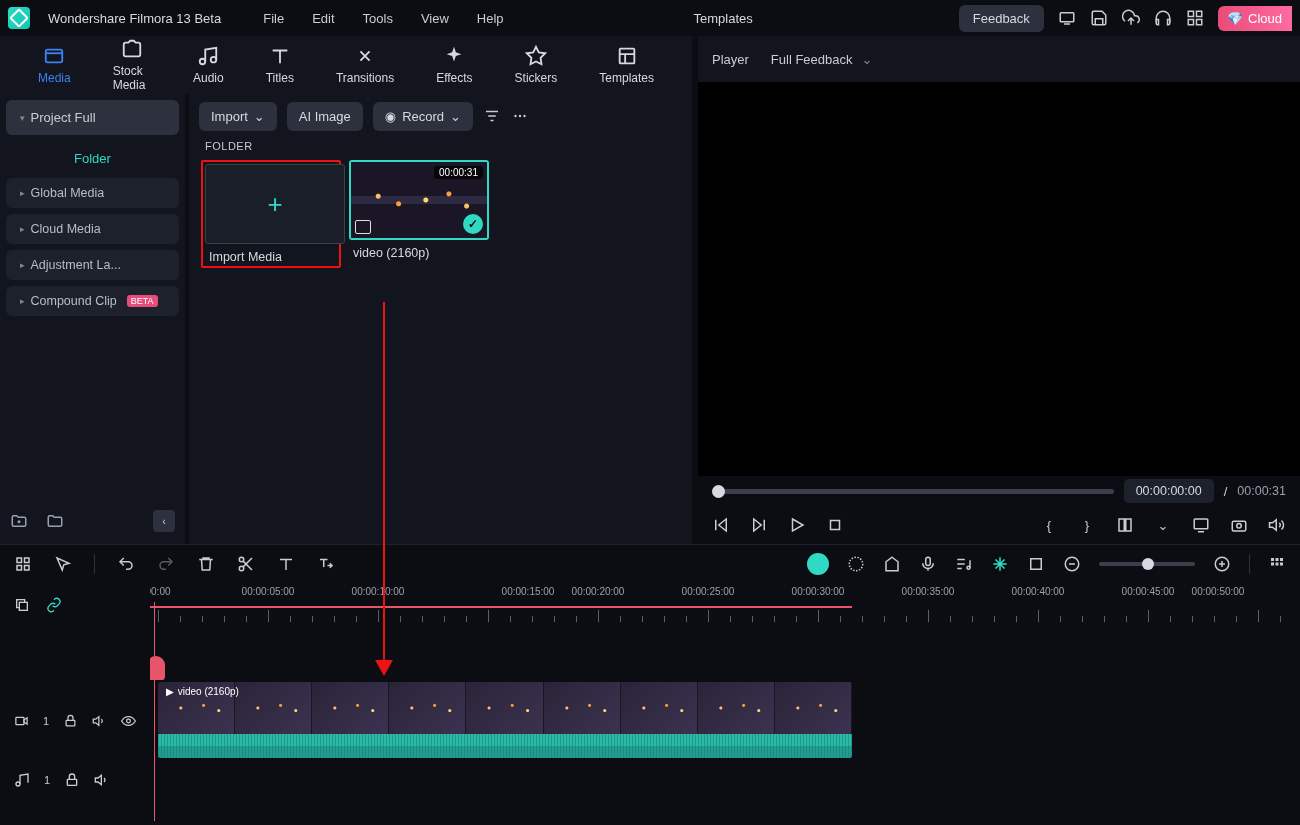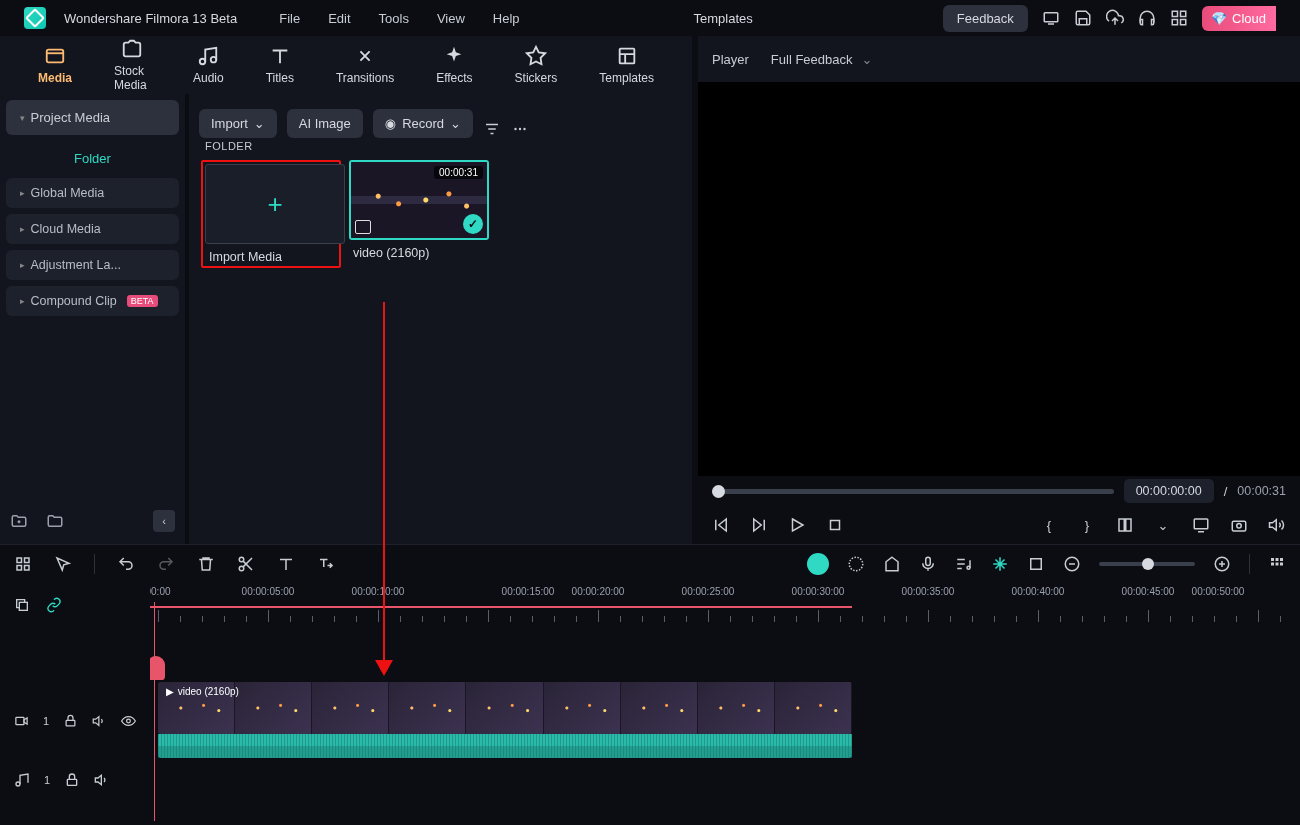--- a/index.html
+++ b/index.html
@@ -1,52 +1,52 @@
 <!DOCTYPE html>
 <html><head>
 <meta charset="utf-8">
 <style>
 * { margin:0; padding:0; box-sizing:border-box; font-family:-apple-system,Segoe UI,Arial,sans-serif; }
 body { background:#0b0d12; color:#c8ccd4; width:1300px; height:825px; overflow:hidden; font-size:13px; }
 
 
-.titlebar { height:36px; background:#0b0d12; display:flex; align-items:center; padding:0 24px; gap:18px; }
+.titlebar { height:36px; background:#0b0d12; display:flex; align-items:center; padding:0 8px; gap:18px; }
 .app-logo { width:22px; height:22px; background:linear-gradient(135deg,#2fd9c4,#0cc7b0); border-radius:4px; position:relative; }
 .app-logo::before { content:""; position:absolute; inset:4px; border:2px solid #fff; border-radius:2px; transform:rotate(45deg); }
 .app-title { color:#d6d9e0; font-size:13px; font-weight:500; }
 .menus { display:flex; gap:28px; margin-left:24px; }
 .menus span { cursor:pointer; }
 .doc-title { flex:1; text-align:center; color:#d6d9e0; }
 .title-right { display:flex; align-items:center; gap:14px;margin-left:16px; }
 .feedback-btn { background:#2c313d; border:none; color:#d6d9e0; padding:6px 14px; border-radius:6px; cursor:pointer; font-size:13px; }
 .title-icon { width:18px; height:18px; cursor:pointer; color:#c8ccd4; display:flex; align-items:center; justify-content:center; }
 .assets-btn { background:linear-gradient(90deg,#e84c7a,#ff6aa0); color:#fff; padding:5px 10px; border-radius:6px 0 0 6px; display:flex; align-items:center; gap:4px; cursor:pointer; font-size:13px; }
 
 
 .upper { display:flex; height:508px; }
 .left-col { width:692px; display:flex; flex-direction:column; }
 .tabs { height:58px; background:#12151d; display:flex; align-items:center; gap:42px; padding:0 38px; }
 .tab { display:flex; flex-direction:column; align-items:center; gap:4px; cursor:pointer; color:#d6d9e0; }
-.tab.active { color:#fdba74;font-weight:bold; }
+.tab.active { color:#3b82f6; }
 .tab-icon { width:22px; height:22px; display:flex; align-items:center; justify-content:center; }
 .tab-label { font-size:12px; }
 
 .media-row { display:flex; flex:1; }
 .sidebar { width:185px; background:#12151d; padding:6px; display:flex; flex-direction:column; }
 .side-item { background:#2c313d; border-radius:6px; padding:10px 14px; margin-bottom:6px; cursor:pointer; display:flex; align-items:center; gap:6px; font-size:13px; }
 .side-item.sub { background:#1d212b; padding:8px 14px; font-size:12.5px; color:#b8bdc7; }
 .side-item .chev { font-size:9px; color:#888; }
 .folder-link { text-align:center; padding:10px 0 12px; color:#2fd9c4; cursor:pointer; font-size:13px; }
 .beta-badge { background:#e84c7a; color:#fff; font-size:9px; padding:1px 4px; border-radius:3px; margin-left:4px; }
 .sidebar-bottom { margin-top:auto; display:flex; align-items:center; gap:18px; padding:6px 4px; }
 .sidebar-bottom .sb-icon { width:18px; height:18px; cursor:pointer; color:#9aa0ad; }
 .sidebar-bottom .collapse { margin-left:auto; background:#2c313d; width:22px; height:22px; border-radius:4px; display:flex; align-items:center; justify-content:center; cursor:pointer; font-size:11px; }
 
 .media-main { flex:1; background:#12151d; margin-left:4px; display:flex; flex-direction:column; }
-.media-toolbar { height:44px; display:flex; align-items:flex-end; gap:10px; padding:0 10px; }
+.media-toolbar { height:44px; display:flex; align-items:center; gap:10px; padding:0 10px; }
 .tb-btn { background:#2c313d; border:none; color:#d6d9e0; padding:7px 12px; border-radius:6px; cursor:pointer; display:flex; align-items:center; gap:6px; font-size:13px; }
 .tb-search { flex:1; display:flex; align-items:center; gap:8px; color:#8a8f99; padding-left:8px; }
 .tb-search input { background:transparent; border:none; color:#c8ccd4; outline:none; width:90px; font-size:13px; }
 .folder-heading { padding:2px 16px 8px; font-size:11px; letter-spacing:0.5px; color:#c8ccd4; }
 .folder-grid { display:flex; gap:8px; padding:0 12px; }
 .card { width:140px; }
 .thumb { width:140px; height:80px; background:#1a1e28; border-radius:3px; position:relative; display:flex; align-items:center; justify-content:center; }
 .import-card { border:2px solid #e11; padding:2px; border-radius:2px; }
 .import-card .thumb { border:1px solid #3a3f4c; }
 .plus { color:#2fd9c4; font-size:26px; font-weight:300; }
@@ -245,21 +245,21 @@
           </div>
           <span class="tab-label">Templates</span>
         </div>
     </div>
 
     <div class="media-row">
 
       <div class="sidebar">
         <div class="side-item">
             <span class="chev">▾</span>
-            <span>Project Media</span>
+            <span>Project Full</span>
           </div>
         <div class="folder-link">Folder</div>
         <div class="side-item sub">
             <span class="chev">▸</span>
             <span>Global Media</span>
           </div>
         <div class="side-item sub">
             <span class="chev">▸</span>
             <span>Cloud Media</span>
           </div>

